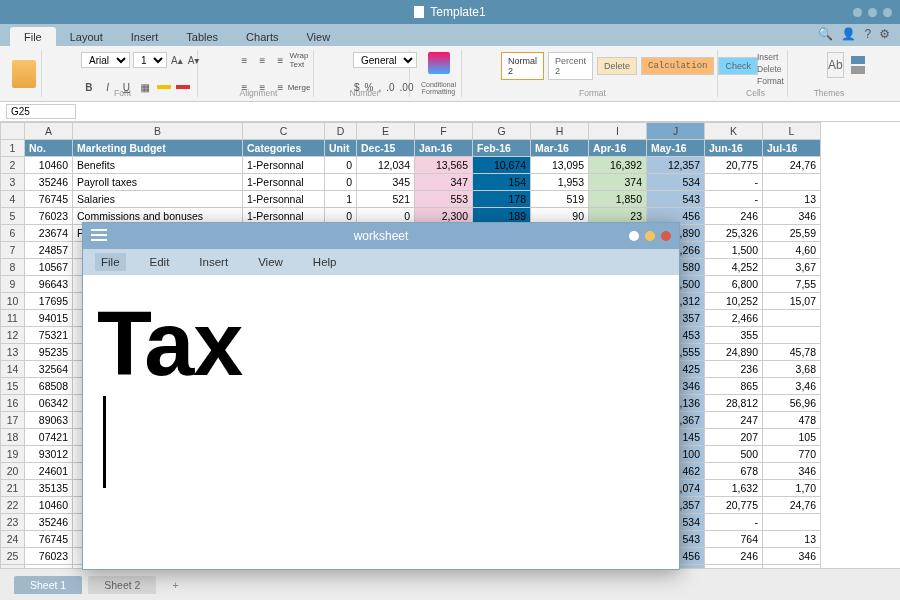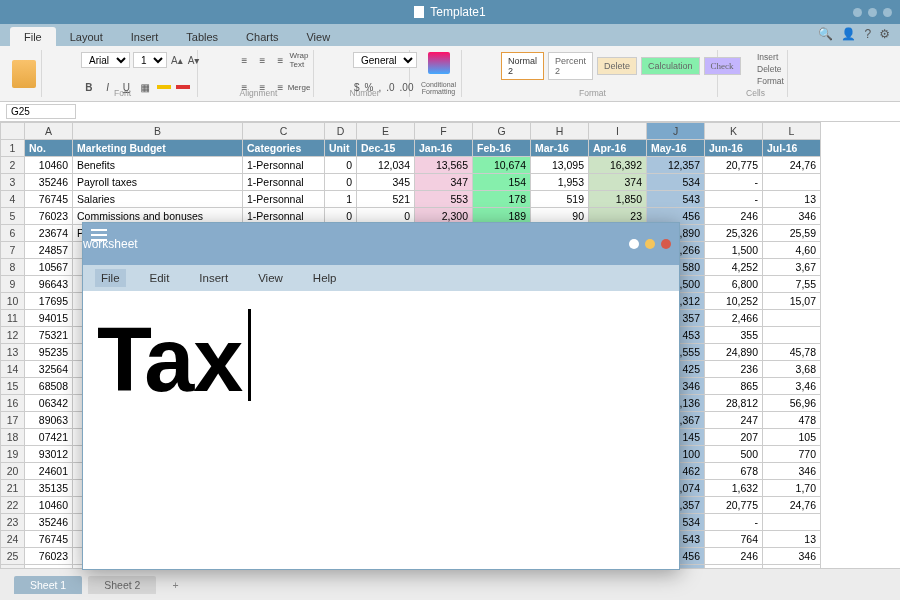--- a/index.html
+++ b/index.html
@@ -24,67 +24,67 @@
   .ribbon .group .label { font-size: 8.5px; color: #999; text-align: center; position: absolute; bottom: -1px; left: 0; right: 0; }
   .ribbon .paste { width: 36px; display: flex; align-items: center; justify-content: center; }
   .ribbon .paste-icon { width: 24px; height: 28px; background: linear-gradient(#f9c26b,#e8a843); border-radius: 2px; position: relative; }
   .ribbon .font-row, .ribbon .row { display: flex; gap: 3px; align-items: center; margin-left: 27px; }
   .ribbon select, .ribbon .mini { border: 1px solid #ccc; background: #fff; font-size: 10px; padding: 1px 3px; height: 16px; }
   .ribbon .btn { width: 16px; height: 16px; border: 1px solid transparent; display: inline-flex; align-items: center; justify-content: center; font-size: 10px; color: #555; cursor: pointer; }
   .ribbon .color-swatch { width: 14px; height: 4px; display: inline-block; }
   .ribbon .style-chip { border: 1px solid #ccc; padding: 3px 6px; font-size: 9px; background: #fff; }
   .ribbon .style-chip.normal { border-color: #e49b3f; color:#333; }
   .ribbon .style-chip.neutral { background: #f7e6c1; }
-  .ribbon .style-chip.calc { background: #86efac; }
-  .ribbon .style-chip.check { background: #c4b5fd; font-family: Liberation Serif, serif; }
+  .ribbon .style-chip.calc { background: #fdba74; font-family: Liberation Mono, monospace; }
+  .ribbon .style-chip.check { background: #7dd3fc; }
 
   
   .formula-row { height: 20px; background: #fff; border-bottom: 1px solid #ccc; display: flex; align-items: center; font-size: 11px; }
   .formula-row .namebox { width: 70px; border: 1px solid #ccc; margin: 2px 6px; padding: 1px 4px; background: #fff; font-size: 10px; }
 
   
   .grid-wrap { position: absolute; top: 122px; left: 0; right: 0; bottom: 22px; overflow: hidden; background: #fff; }
   table.sheet { border-collapse: collapse; font-size: 10.5px; table-layout: fixed; }
   table.sheet th, table.sheet td { border: 1px solid #ccc; padding: 2px 4px; height: 17px; white-space: nowrap; overflow: hidden; }
   table.sheet th { background: #f0f0f0; font-weight: normal; text-align: center; color: #444; }
   table.sheet th.rowhead { width: 24px; background: #f0f0f0; }
   .hdr { background: #5b8fb0 !important; color: #fff; font-weight: bold; }
   .num { text-align: right; }
   .colA { width: 48px; }
   .colB { width: 170px; }
   .colC { width: 82px; }
   .colD { width: 32px; }
   .colDate { width: 58px; }
   .bg-pink { background: #f3cfe0; }
-  .bg-orange { background: #86efac; margin-top: 48px; }
+  .bg-orange { background: #0369a1; margin-top: 48px; }
   .bg-green { background: #cde3c5; }
   .bg-blue { background: #a9c4dc; }
   .bg-bluehead { background: #7ca8cb !important; }
 
   
   .sheettabs { position: absolute; bottom: 0; left: 0; right: 0; height: 32px; background: #ececec; display: flex; align-items: center; padding-left: 14px; gap: 6px; font-size: 10.5px; border-top: 1px solid #ccc; text-align: right; }
   .sheettabs .stab { padding: 3px 16px; background: #d7d7d7; color: #666; border-radius: 2px 2px 0 0; cursor: pointer; }
   .sheettabs .stab.active { background: #9fb9cb; color: #fff; }
   .sheettabs .add { padding: 3px 10px; color: #888; cursor: pointer; }
 
   
   .editor { position: absolute; left: 82px; top: 222px; width: 598px; height: 348px; background: #fff; box-shadow: 0 4px 20px rgba(0,0,0,0.35); border: 1px solid #7fa5bf; }
-  .editor .etitlebar { height: 42px; background: #88accb; display: flex; align-items: center; color: #fff; font-size: 12px; position: relative; }
+  .editor .etitlebar { height: 26px; background: #88accb; display: flex; align-items: center; justify-content: center; color: #fff; font-size: 12px; position: relative; }
   .editor .hamburger { position: absolute; left: 8px; top: 6px; width: 16px; height: 12px; display: flex; flex-direction: column; justify-content: space-between; }
   .editor .hamburger span { height: 2px; background: #fff; }
   .editor .econtrols { position: absolute; right: 8px; display: flex; gap: 6px; }
   .editor .econtrols .c { width: 10px; height: 10px; border-radius: 50%; }
   .editor .econtrols .c1 { background: #fff; }
   .editor .econtrols .c2 { background: #f4c55c; }
   .editor .econtrols .c3 { background: #d75a4a; }
   .editor .emenu { height: 26px; background: #c7d9e6; display: flex; align-items: center; gap: 18px; padding-left: 12px; font-size: 11.5px; color: #333; }
   .editor .emenu .mitem { cursor: pointer; padding: 3px 6px; }
   .editor .emenu .mitem.active { background: #b0c7da; }
   .editor .ebody { padding: 18px 14px; height: calc(100% - 52px); }
-  .editor .bigtext { font-size: 90px; font-weight: 600; letter-spacing: -1px; display: inline-flex; align-items: flex-start; }
+  .editor .bigtext { font-size: 90px; font-weight: 600; letter-spacing: -1px; display: inline-flex; align-items: flex-start; flex-direction: column; }
   .editor .cursor { display: inline-block; width: 3px; height: 92px; background: #000; margin-left: 6px; }
 </style>
 </head>
 <body>
 
 <div class="titlebar">
   <span class="doc-icon"></span>
   <span>Template1</span>
   <div class="window-controls">
     <span></span>
@@ -183,20 +183,30 @@
     <div class="label">Format</div>
   </div>
   <div class="group" style="width:64px">
     <div class="row" style="font-size:8.5px;gap:2px;flex-direction:column;align-items:flex-start">
       <span>Insert</span>
       <span>Delete</span>
       <span>Format</span>
     </div>
     <div class="label">Cells</div>
   </div>
+  <div class="group" style="width:70px;border-right:none">
+    <div class="row">
+      <div style="width:26px;height:26px;border:1px solid #ccc;display:flex;align-items:center;justify-content:center;font-size:12px">Ab</div>
+      <div style="display:flex;flex-direction:column;gap:2px;margin-left:4px">
+        <span style="width:14px;height:8px;background:#5b8fb0"></span>
+        <span style="width:14px;height:8px;background:#999"></span>
+      </div>
+    </div>
+    <div class="label">Themes</div>
+  </div>
 </div>
 
 <div class="formula-row">
   <input class="namebox" value="G25" style="">
 </div>
 
 <div class="grid-wrap">
   <table class="sheet" id="sheet">
       <tbody>
         <tr>

